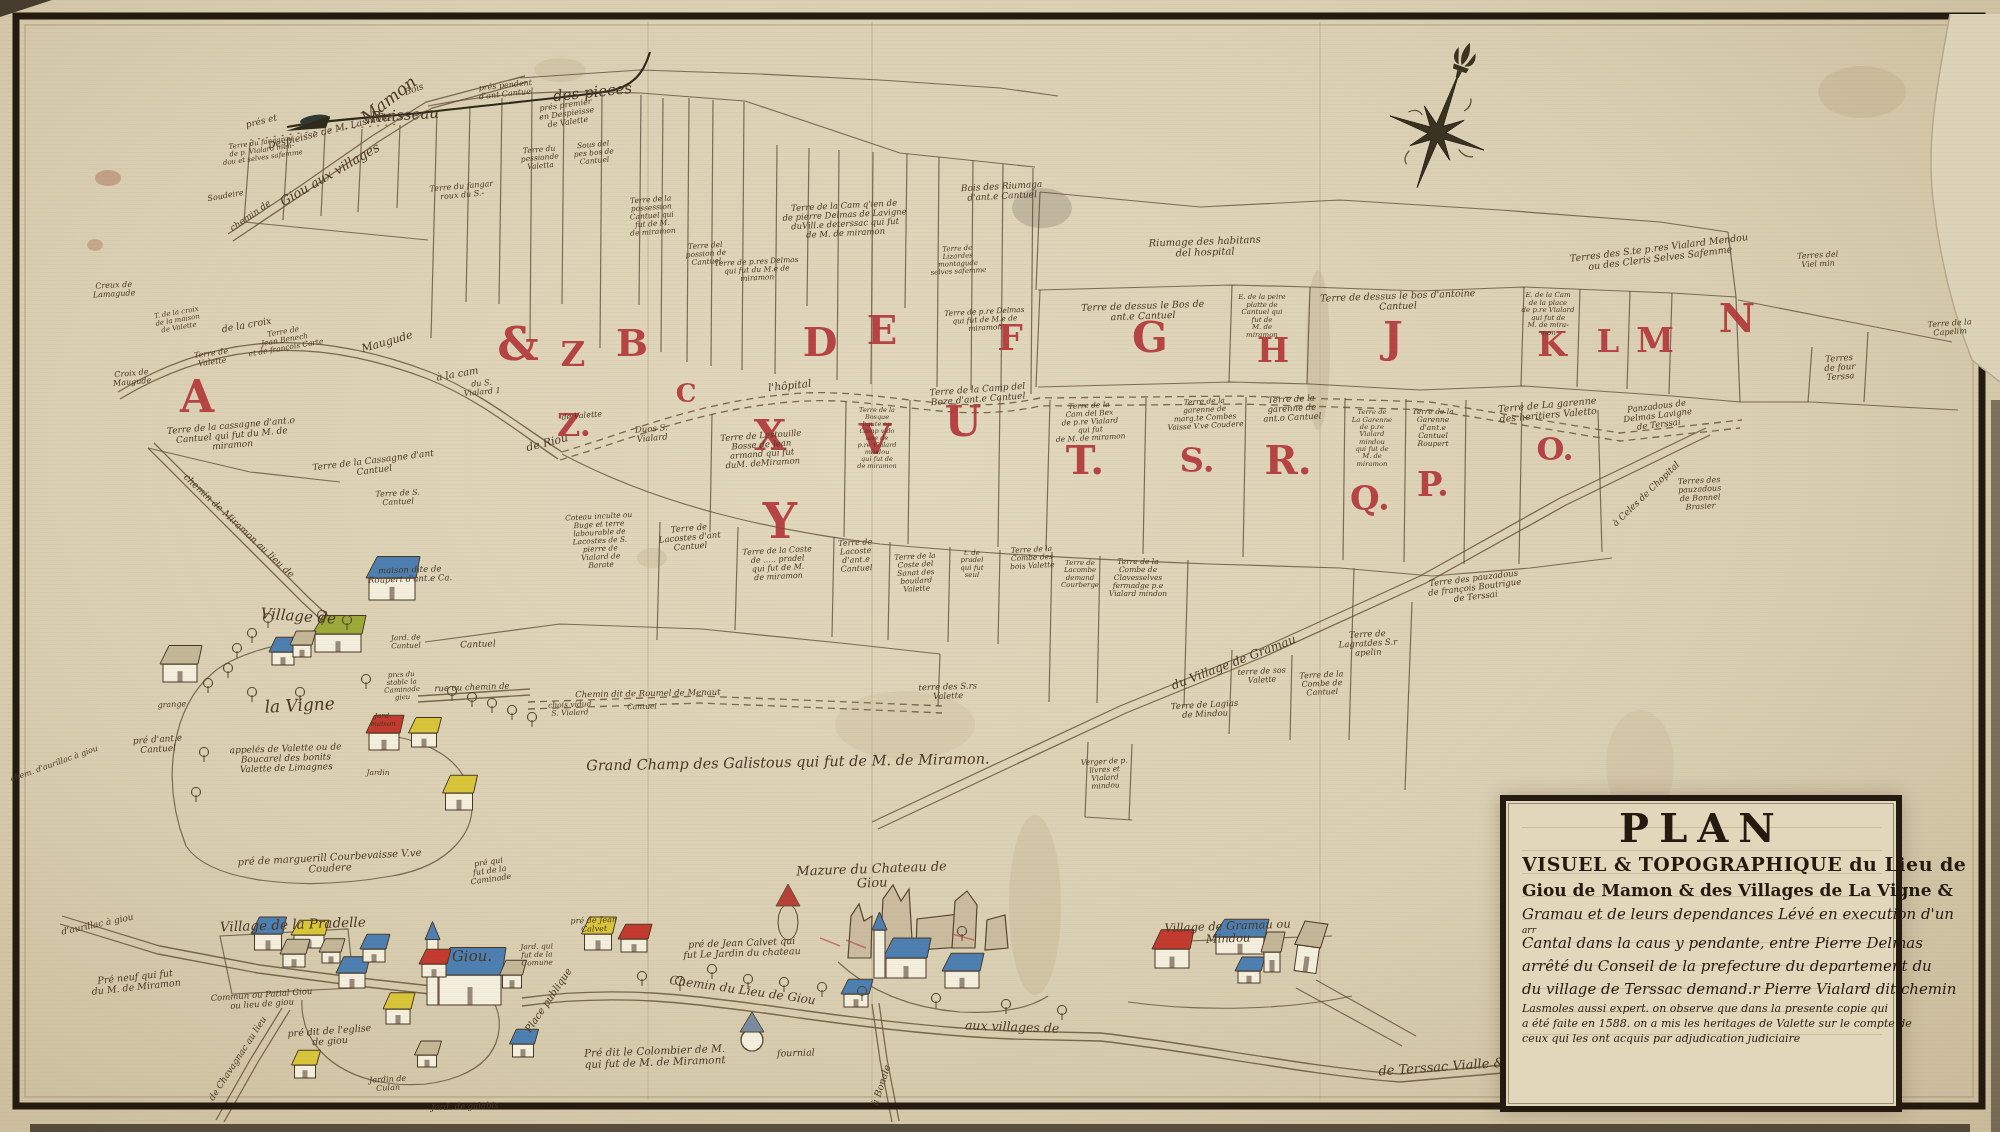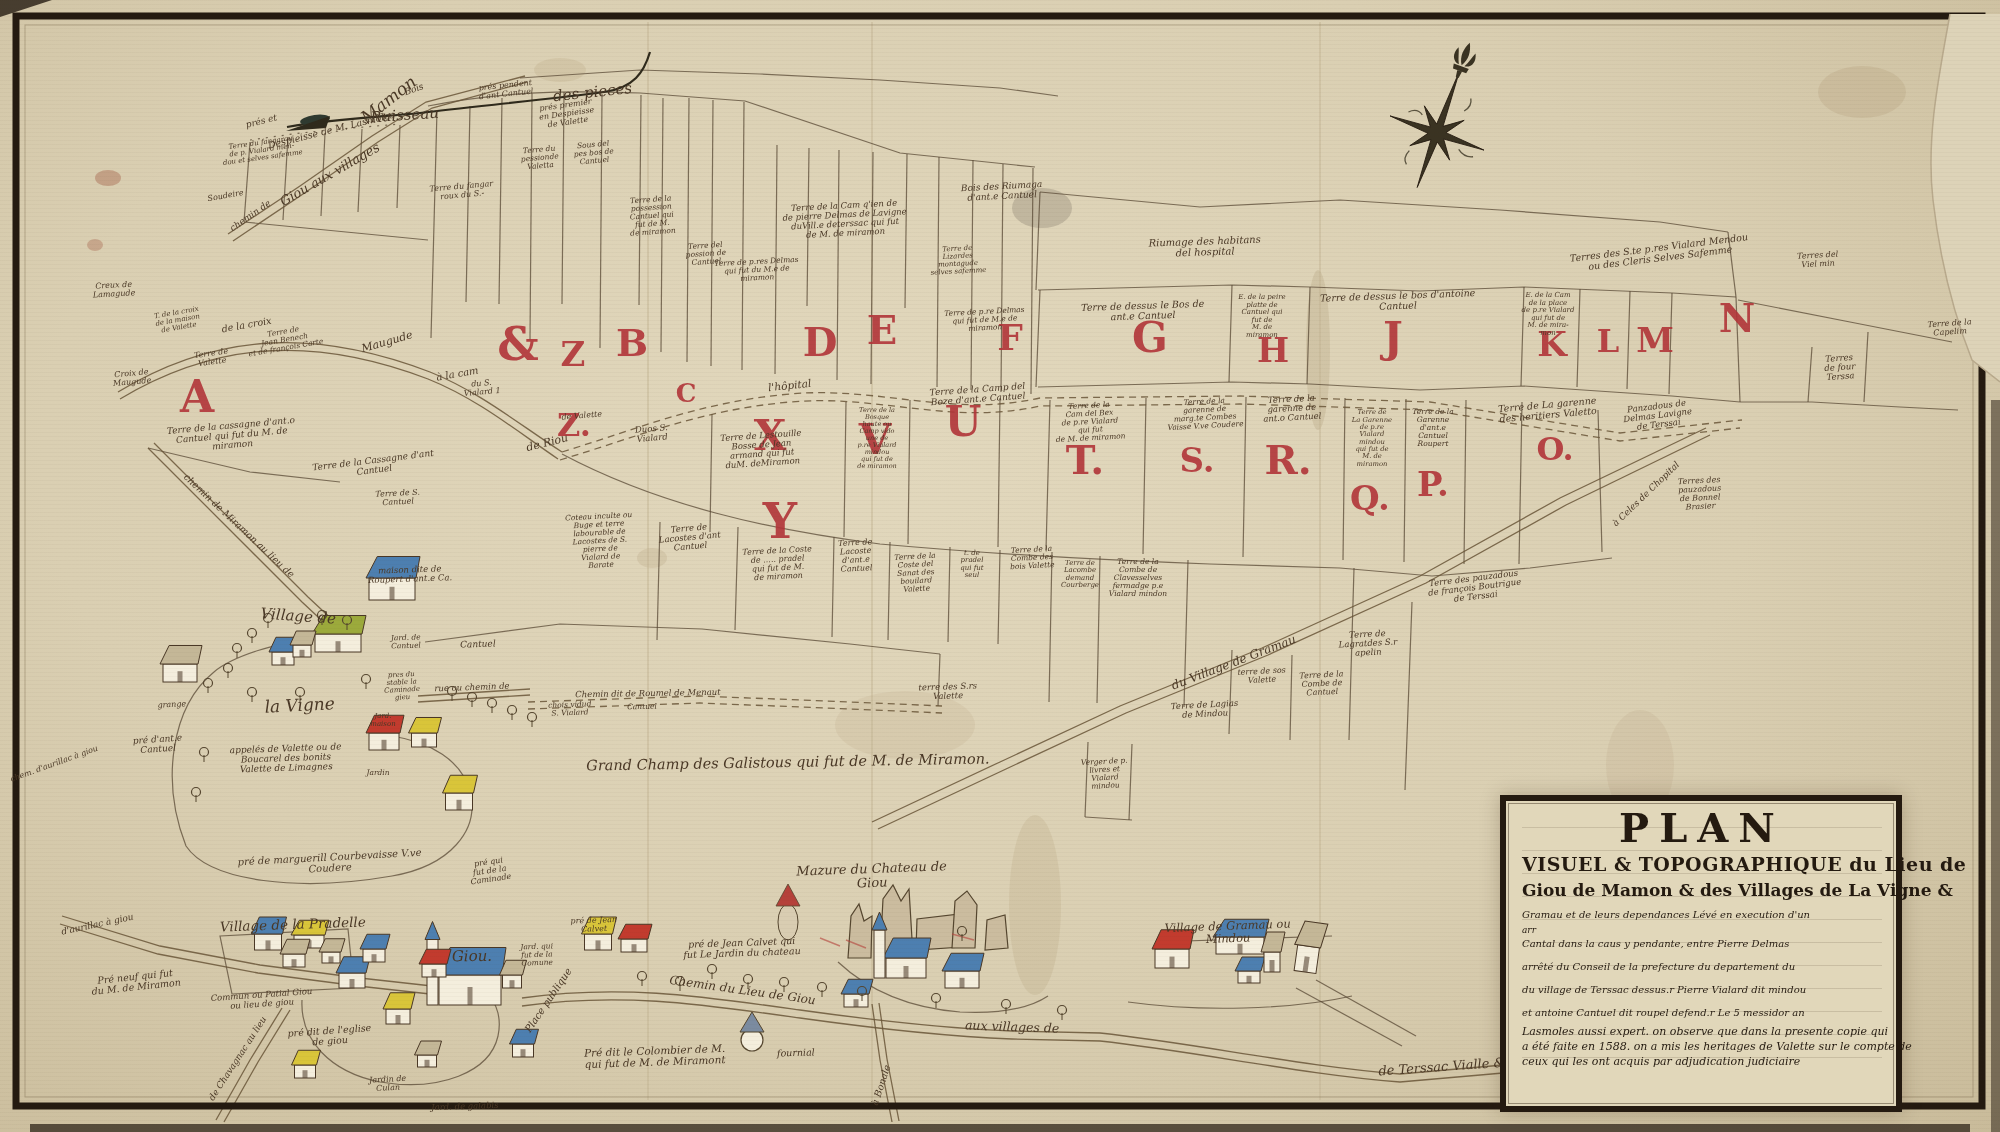--- a/index.html
+++ b/index.html
@@ -11,21 +11,21 @@
     background:repeating-linear-gradient(to bottom, rgba(60,45,25,.03) 0 1px, transparent 1px 4px);}
   .cartouche{position:absolute;left:1500px;top:795px;width:402px;height:317px;box-sizing:border-box;
     border:6px solid #241a10;background:#e1d7ba;
     box-shadow:inset 0 0 0 2px #e1d7ba, inset 0 0 0 3px rgba(90,74,54,.55), 0 0 18px rgba(60,40,20,.25);
     padding:4px 14px 4px 16px;color:#241a10;}
   .cartouche-inner{background:repeating-linear-gradient(to bottom, transparent 0 22px, rgba(90,74,54,.18) 22px 23px);}
   .cartouche-title{font-weight:700;font-size:40px;letter-spacing:10px;text-align:center;line-height:46px;}
   .cl{white-space:nowrap;overflow:visible;}
   .cl-mixed{font-weight:700;font-size:19px;line-height:27px;text-align:center;letter-spacing:.5px;}
   .cl-mixed2{font-weight:600;font-size:17px;line-height:25px;text-align:center;}
-  .cl-script{font-style:italic;font-size:10px;line-height:23px;}
+  .cl-script{font-style:italic;font-size:15px;line-height:23px;}
   .cl-note{font-style:italic;font-size:9px;line-height:8px;margin-bottom:-2px;}
   .cl-small{font-style:italic;font-size:11px;line-height:15px;}
   .mlabel{fill:#4a3826;font-family:"DejaVu Serif",serif;font-style:italic;}
   .pletter{fill:#b23539;font-family:"DejaVu Serif",serif;font-weight:700;font-style:normal;opacity:.9;}
 </style>
 </head>
 <body>
 
 <div class="map-root">
   <svg id="map-svg" width="2000" height="1132" viewBox="0 0 2000 1132">
@@ -624,21 +624,20 @@
   <div class="cartouche">
     <div class="cartouche-inner">
       <div class="cartouche-title">PLAN</div>
       <div id="cartouche-lines">
           <div class="cl cl-mixed">VISUEL &amp; TOPOGRAPHIQUE du Lieu de</div>
           <div class="cl cl-mixed2">Giou de Mamon &amp; des Villages de La Vigne &amp;</div>
           <div class="cl cl-script">Gramau et de leurs dependances Lévé en execution d'un</div>
           <div class="cl cl-note">arr</div>
           <div class="cl cl-script">Cantal dans la caus y pendante, entre Pierre Delmas</div>
           <div class="cl cl-script">arrêté du Conseil de la prefecture du departement du</div>
-          <div class="cl cl-script">du village de Terssac dessus.r Pierre Vialard dit mindou</div>
-          <div class="cl cl-script">et antoine Cantuel dit roupel defend.r Le 5 messidor an</div>
+          <div class="cl cl-script">du village de Terssac demand.r Pierre Vialard dit chemin</div>
           <div class="cl cl-small">Lasmoles aussi expert. on observe que dans la presente copie qui</div>
           <div class="cl cl-small">a été faite en 1588. on a mis les heritages de Valette sur le compte de</div>
           <div class="cl cl-small">ceux qui les ont acquis par adjudication judiciaire</div>
         </div>
     </div>
   </div>
 </div>
 
 </body></html>

